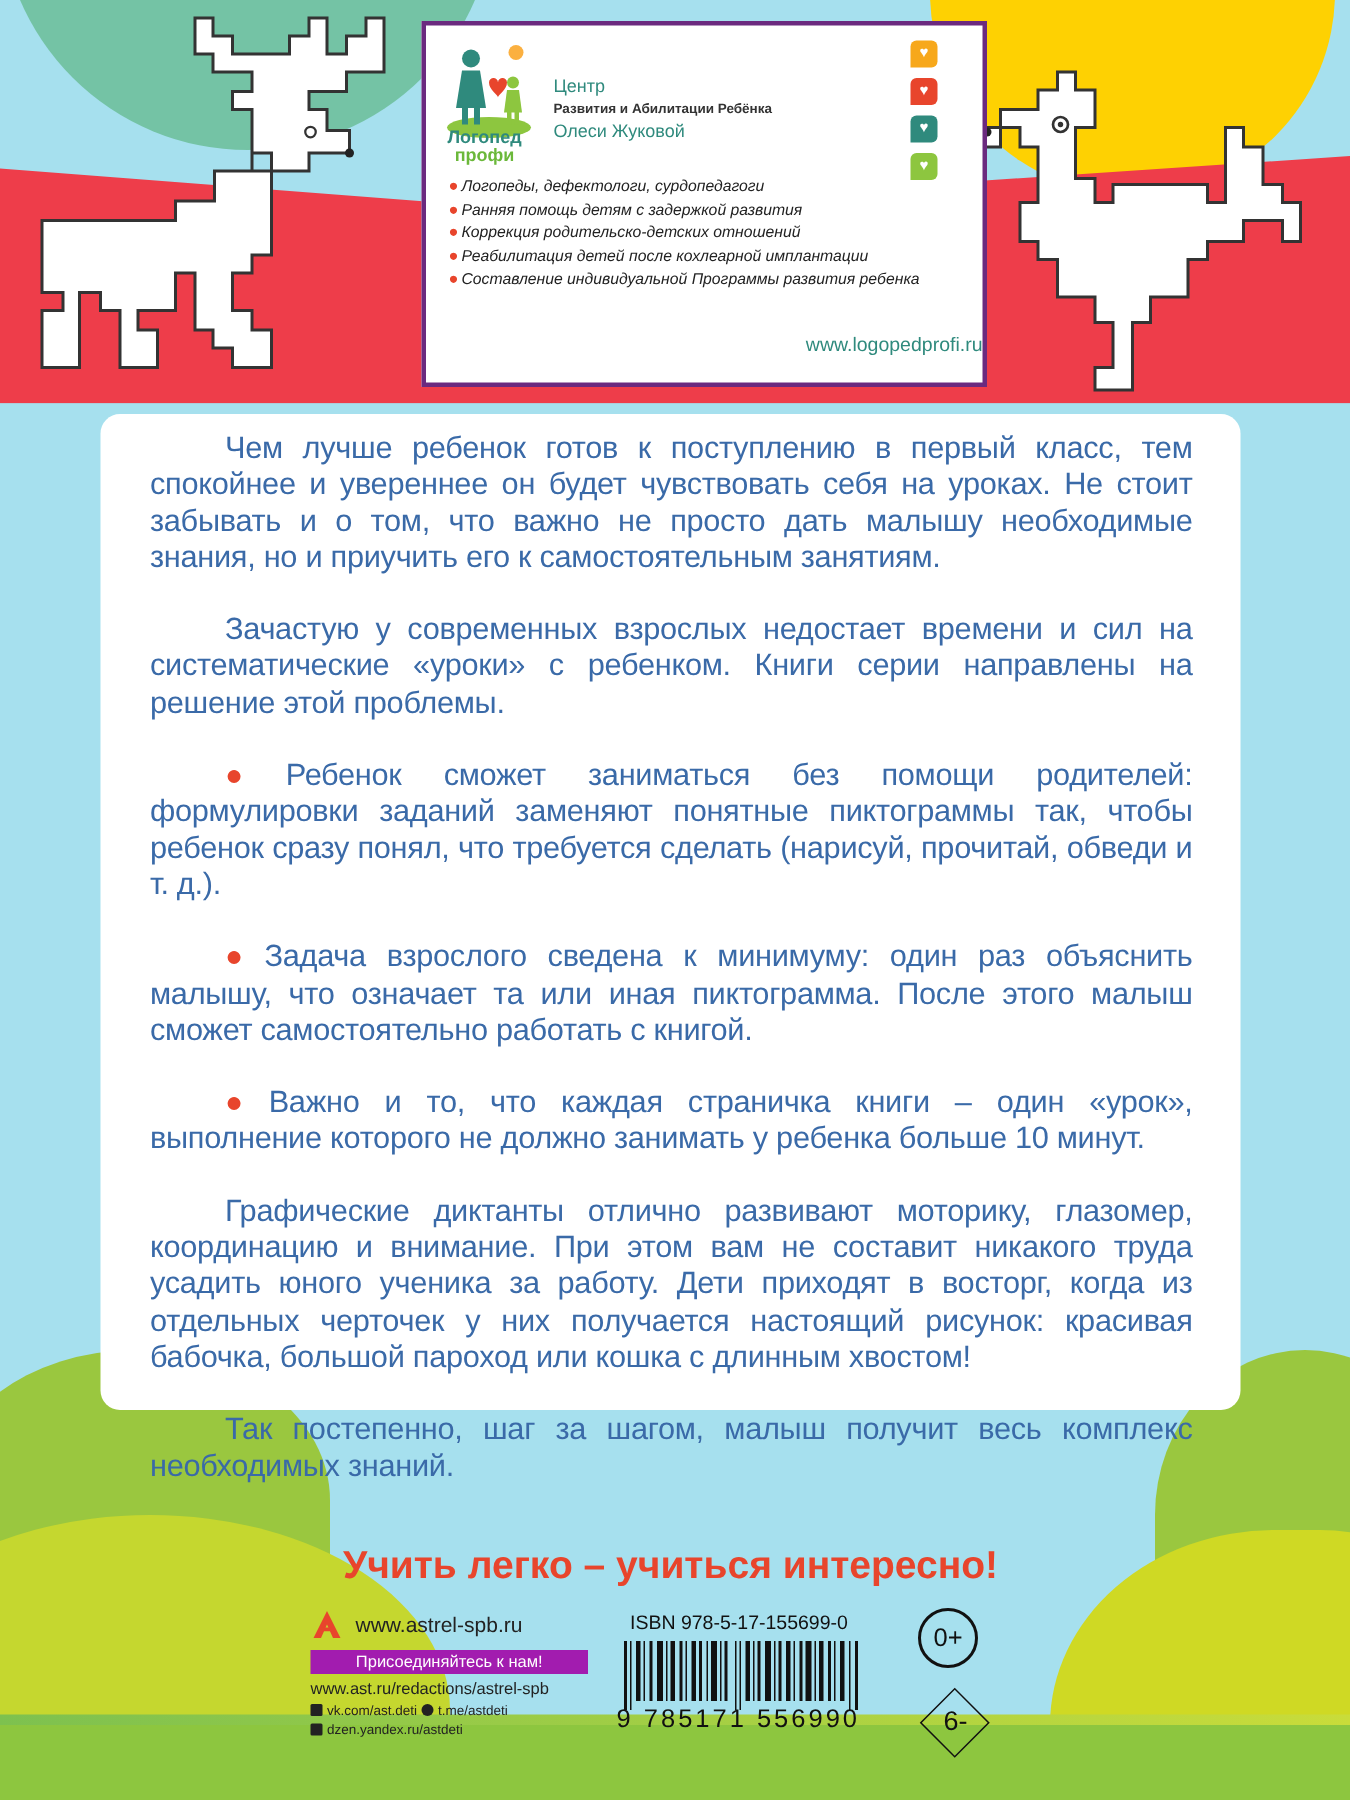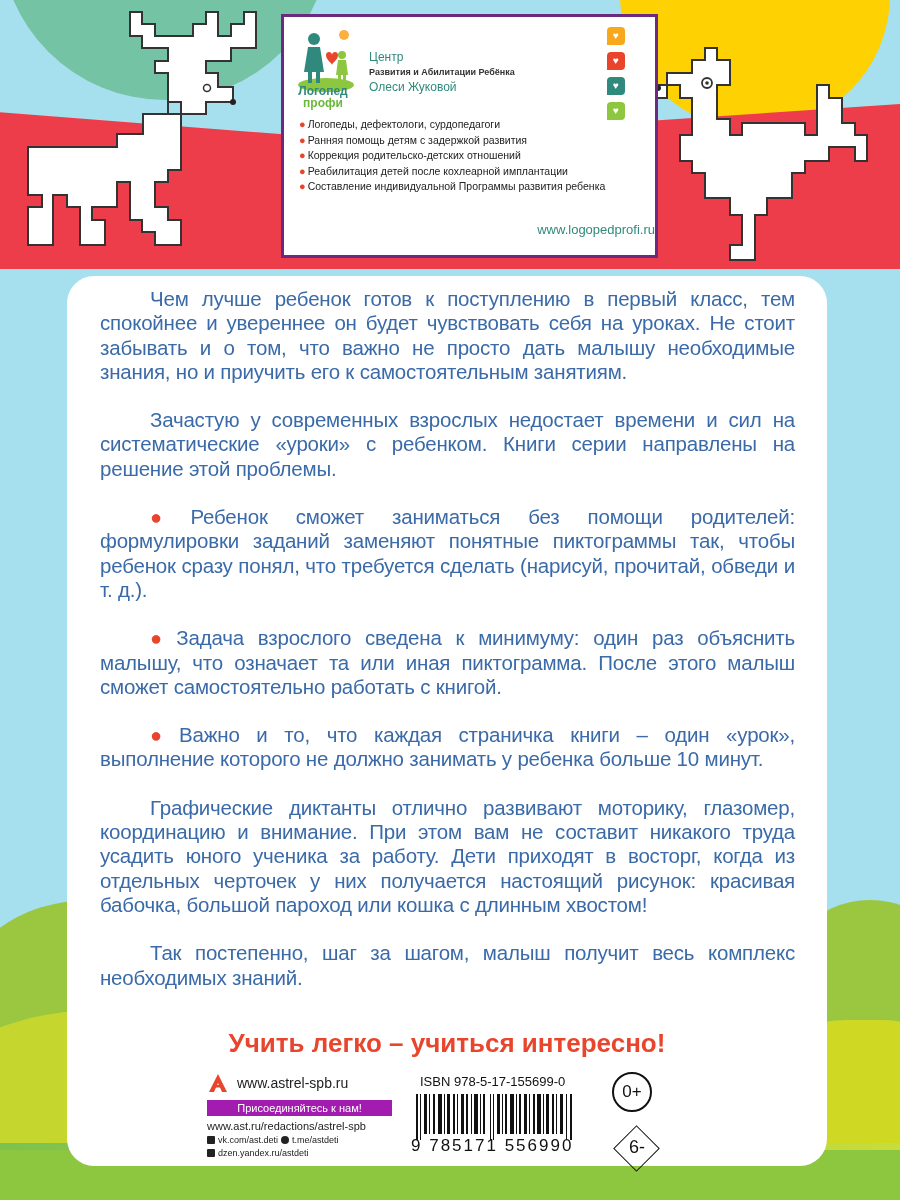--- a/index.html
+++ b/index.html
@@ -31,28 +31,28 @@
     background:#fff; border:3px solid #6b2a7f; box-sizing:border-box;
   }
   .logo { position:absolute; left:12px; top:10px; width:60px; height:85px; }
   .logo-text { position:absolute; left:5px; top:68px; font-size:12px; font-weight:bold; color:#2f8a7d; line-height:12px; text-align:center; width:68px; }
   .logo-text .l2 { color:#6bb83a; }
   .center-title { position:absolute; left:85px; top:33px; font-size:12px; color:#2f8a7d; line-height:15px; }
   .center-title .t2 { font-size:9px; font-weight:bold; color:#333; }
   .hearts { position:absolute; right:30px; top:10px; width:18px; }
   .heart-box { width:18px; height:18px; border-radius:4px 4px 4px 0; margin-bottom:7px; color:#fff; font-size:10px; text-align:center; line-height:18px; }
   .services { position:absolute; left:15px; top:100px; width:340px; font-size:10.5px; color:#222; line-height:15.5px; }
-  .services .svc { display:block; }
+  .services .svc { display:block;font-style:italic; }
   .services .dot { color:#e8452c; font-size:11px; margin-right:2px; }
   .site { position:absolute; left:0; width:100%; top:205px; text-align:right; color:#2f8a7d; font-size:13px; }
 
   
   .main-card {
-    position:absolute; left:67px; top:276px; width:760px; height:890px;
-    background:#fff; border-radius:27px;
+    position:absolute; left:67px; top:276px; width:760px; height:664px;
+    background:#fff; border-radius:13px;
   }
   .text-block {
     position:absolute; left:33px; top:11px; width:695px;
     color:#3a6aa8; font-size:20.5px; line-height:24.3px;
     font-family:"Liberation Sans", sans-serif;
     letter-spacing:-0.2px;
   }
   .para { margin:0 0 24px 0; text-indent:50px; text-align:justify; text-align-last:left; }
   .para .bullet { color:#e8452c; font-size:20px; margin-right:6px; }
   .slogan { position:absolute; left:0; width:100%; top:752px; text-align:center; color:#e8452c; font-size:26px; font-weight:bold; }

